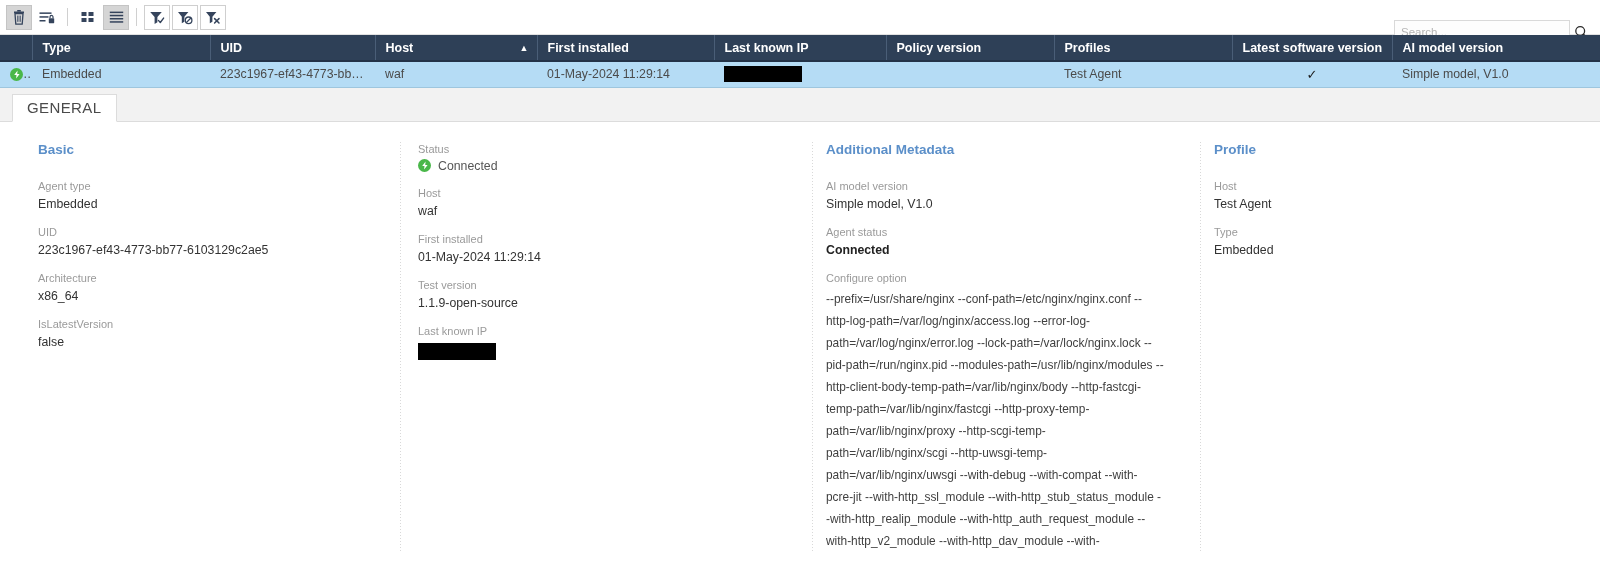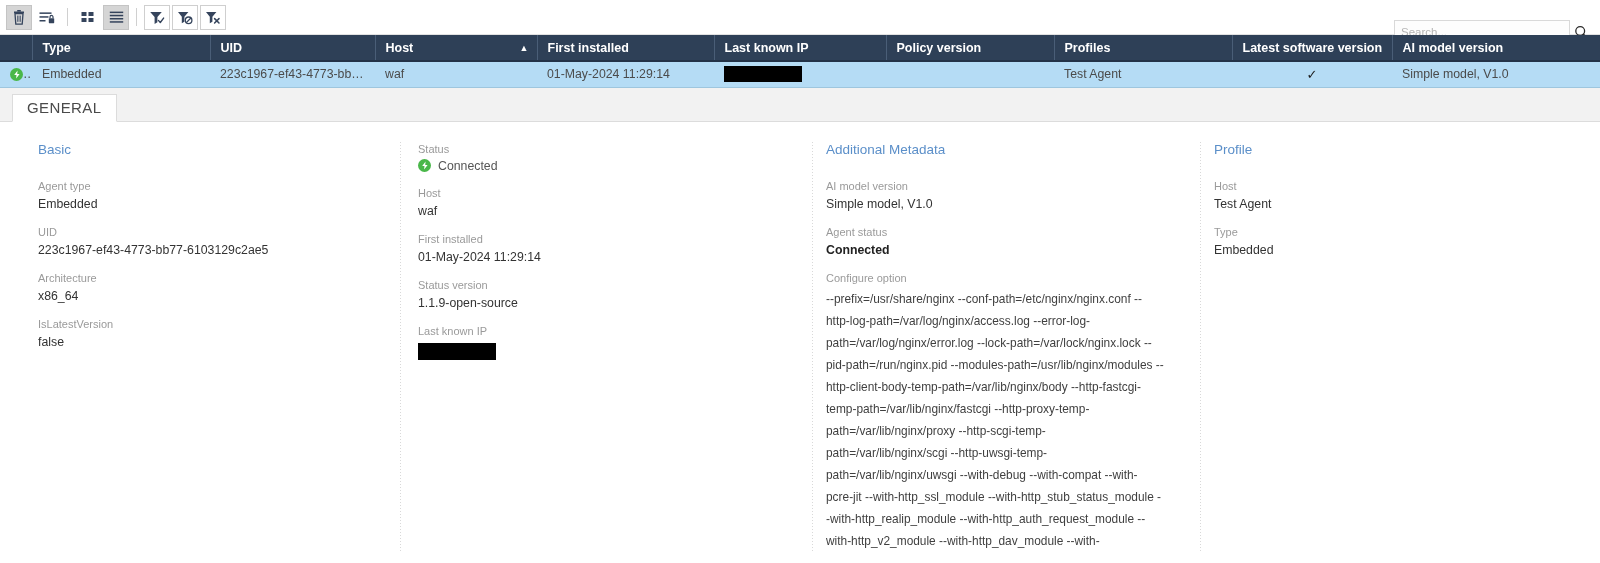--- a/index.html
+++ b/index.html
@@ -172,21 +172,21 @@
     position: absolute;
     left: 0; top: 0;
     width: 1px; height: 100%;
     background-image: linear-gradient(to bottom, #d9d9d9 1px, transparent 1px);
     background-size: 1px 3px;
   }
   .sect-title {
     font-size: 13.5px;
     color: #5b8fc9;
     margin: 0 0 22px 0;
-    font-weight: normal;
+    font-weight: bold;
   }
   .field { margin-bottom: 13px; }
   .field .lbl {
     font-size: 11px;
     color: #9a9a9a;
     margin-bottom: 3px;
     line-height: 14px;
   }
   .field .val {
     font-size: 12.3px;
@@ -413,21 +413,21 @@
 
     <div class="field">
       <div class="lbl">Host</div>
       <div class="val">waf</div>
     </div>
     <div class="field">
       <div class="lbl">First installed</div>
       <div class="val">01-May-2024 11:29:14</div>
     </div>
     <div class="field">
-      <div class="lbl">Status version</div>
+      <div class="lbl">Test version</div>
       <div class="val">1.1.9-open-source</div>
     </div>
     <div class="field">
       <div class="lbl">Last known IP</div>
       <div class="ip-redact"></div>
     </div>
   </div>
 
   <div class="dcol c-meta">
     <div class="vsep"></div>

